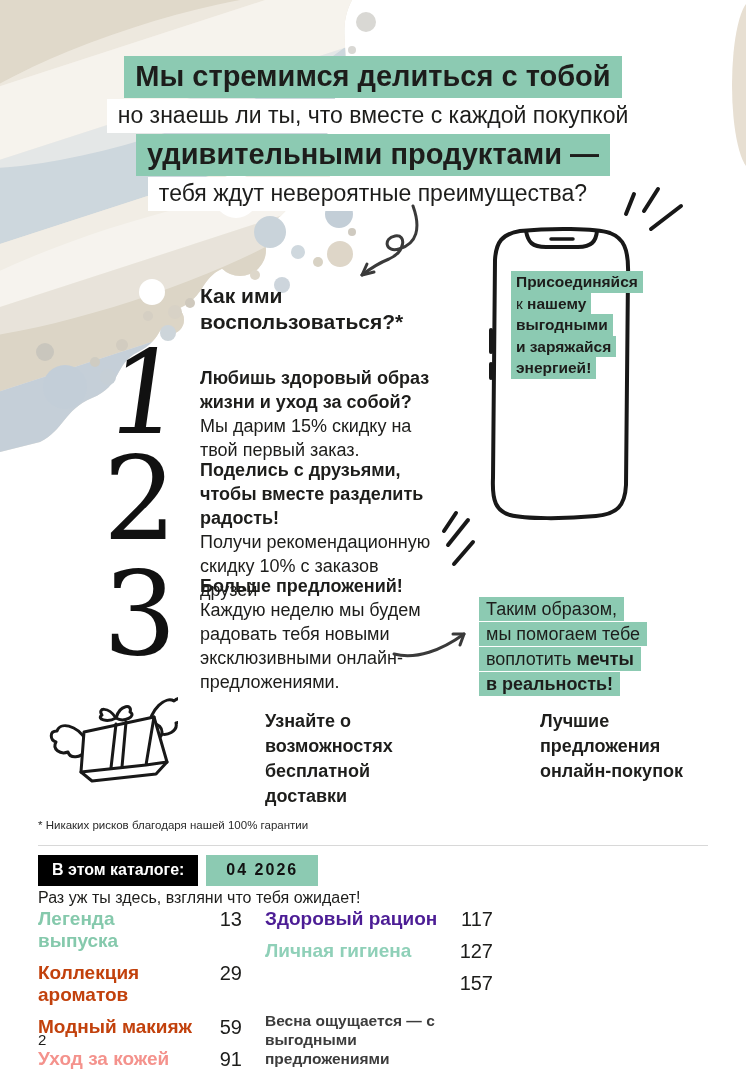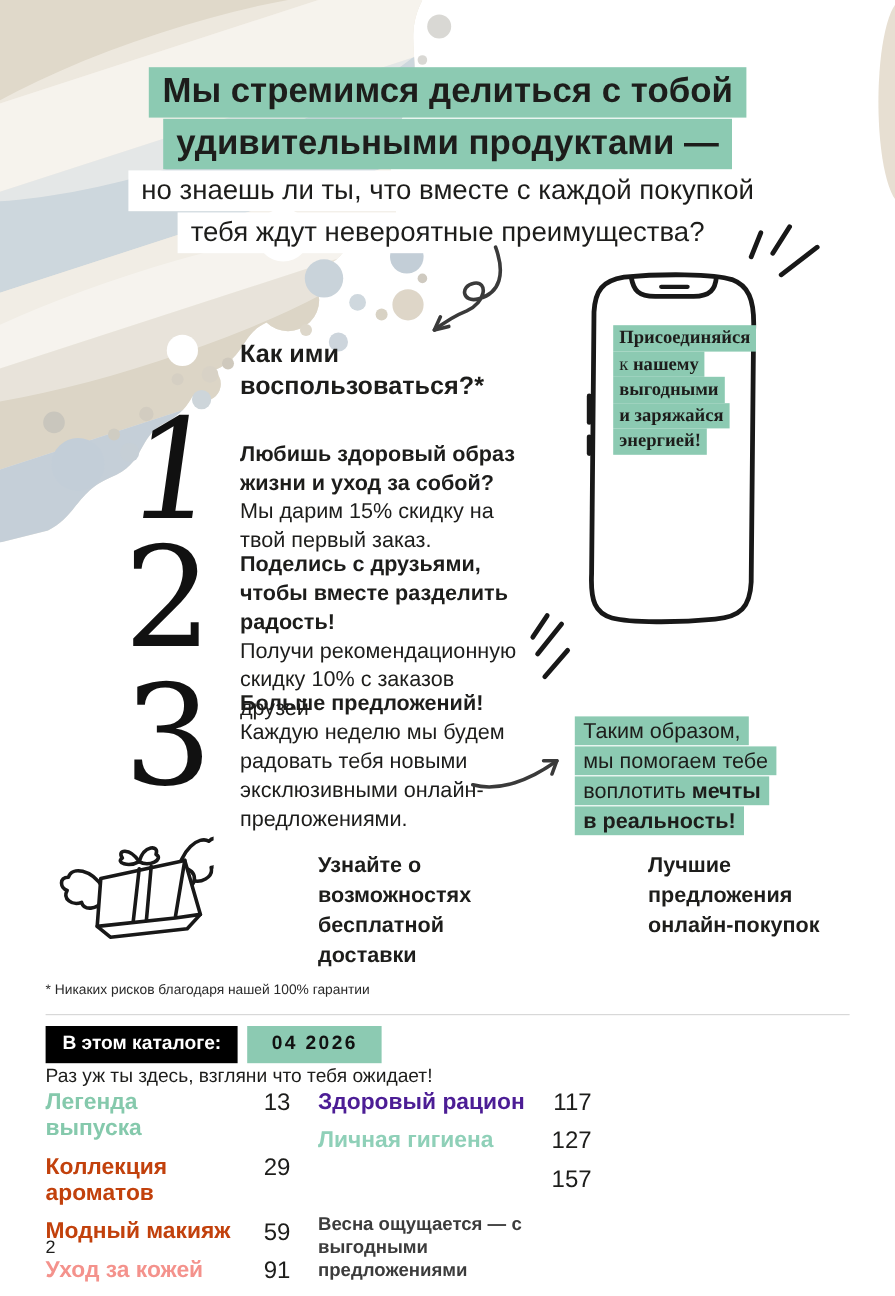--- a/index.html
+++ b/index.html
@@ -21,21 +21,21 @@
   #num1{left:105px;top:335px;transform:skewX(-8deg);}
   #num2{left:100px;top:441px;}
   #num3{left:100px;top:556px;}
   .step-text{left:200px;width:232px;font-size:18px;line-height:24px;}
   #step1-text{top:366px;}
   #step2-text{top:458px;}
   #step3-text{top:574px;}
   .b{font-weight:bold;}
   
   #phone-msg{left:511px;top:271px;}
-  #phone-msg .line{margin:0;line-height:1;font-family:Liberation Serif, serif;}
+  #phone-msg .line{margin:0;line-height:1;}
   #phone-msg .hl{font-size:15.5px;line-height:1;padding:3px 5px;font-weight:bold;}
   .reg{font-weight:normal;}
   
   #dreams-msg{left:479px;top:597px;}
   #dreams-msg .hl{font-size:18px;line-height:1;padding:3px 7px;margin-bottom:1px;}
   
   #benefit-delivery{left:265px;top:709px;width:192px;font-size:18px;line-height:25px;font-weight:bold;}
   #benefit-online{left:540px;top:709px;width:152px;font-size:18px;line-height:25px;font-weight:bold;}
   
   #footnote{left:38px;top:819px;font-size:11.5px;color:#2a2a2a;}
@@ -114,22 +114,22 @@
       <circle cx="95" cy="362" r="5" fill="#cfccc2"></circle>
       <circle cx="108" cy="377" r="8" fill="#c6cfd6"></circle>
       <circle cx="65" cy="387" r="22" fill="#c3ced8"></circle>
     </g>
 
     <ellipse cx="752" cy="85" rx="20" ry="85" fill="#e7dfd2"></ellipse>
   </svg>
 
   <div class="abs" id="headline">
     <div class="row"><span class="hl hl-bold">Мы стремимся делиться с тобой</span></div>
+    <div class="row"><span class="wl">но знаешь ли ты, что вместе с каждой покупкой</span></div>
     <div class="row"><span class="hl hl-bold">удивительными продуктами —</span></div>
-    <div class="row"><span class="wl">но знаешь ли ты, что вместе с каждой покупкой</span></div>
     <div class="row"><span class="wl">тебя ждут невероятные преимущества?</span></div>
   </div>
 
   <svg class="abs" style="left:345px;top:198px;" width="90" height="90" viewBox="0 0 90 90">
     <path d="M68,8 C76,30 72,46 54,51 C40,55 38,40 50,38 C62,36 60,54 44,61 C34,65 26,70 17,77" fill="none" stroke="#3a3a3a" stroke-width="3" stroke-linecap="round"></path>
     <path d="M17,77 L29,74 M17,77 L22,66" fill="none" stroke="#3a3a3a" stroke-width="3" stroke-linecap="round"></path>
   </svg>
 
   <div class="abs" id="howto">
     <div>Как ими</div>

